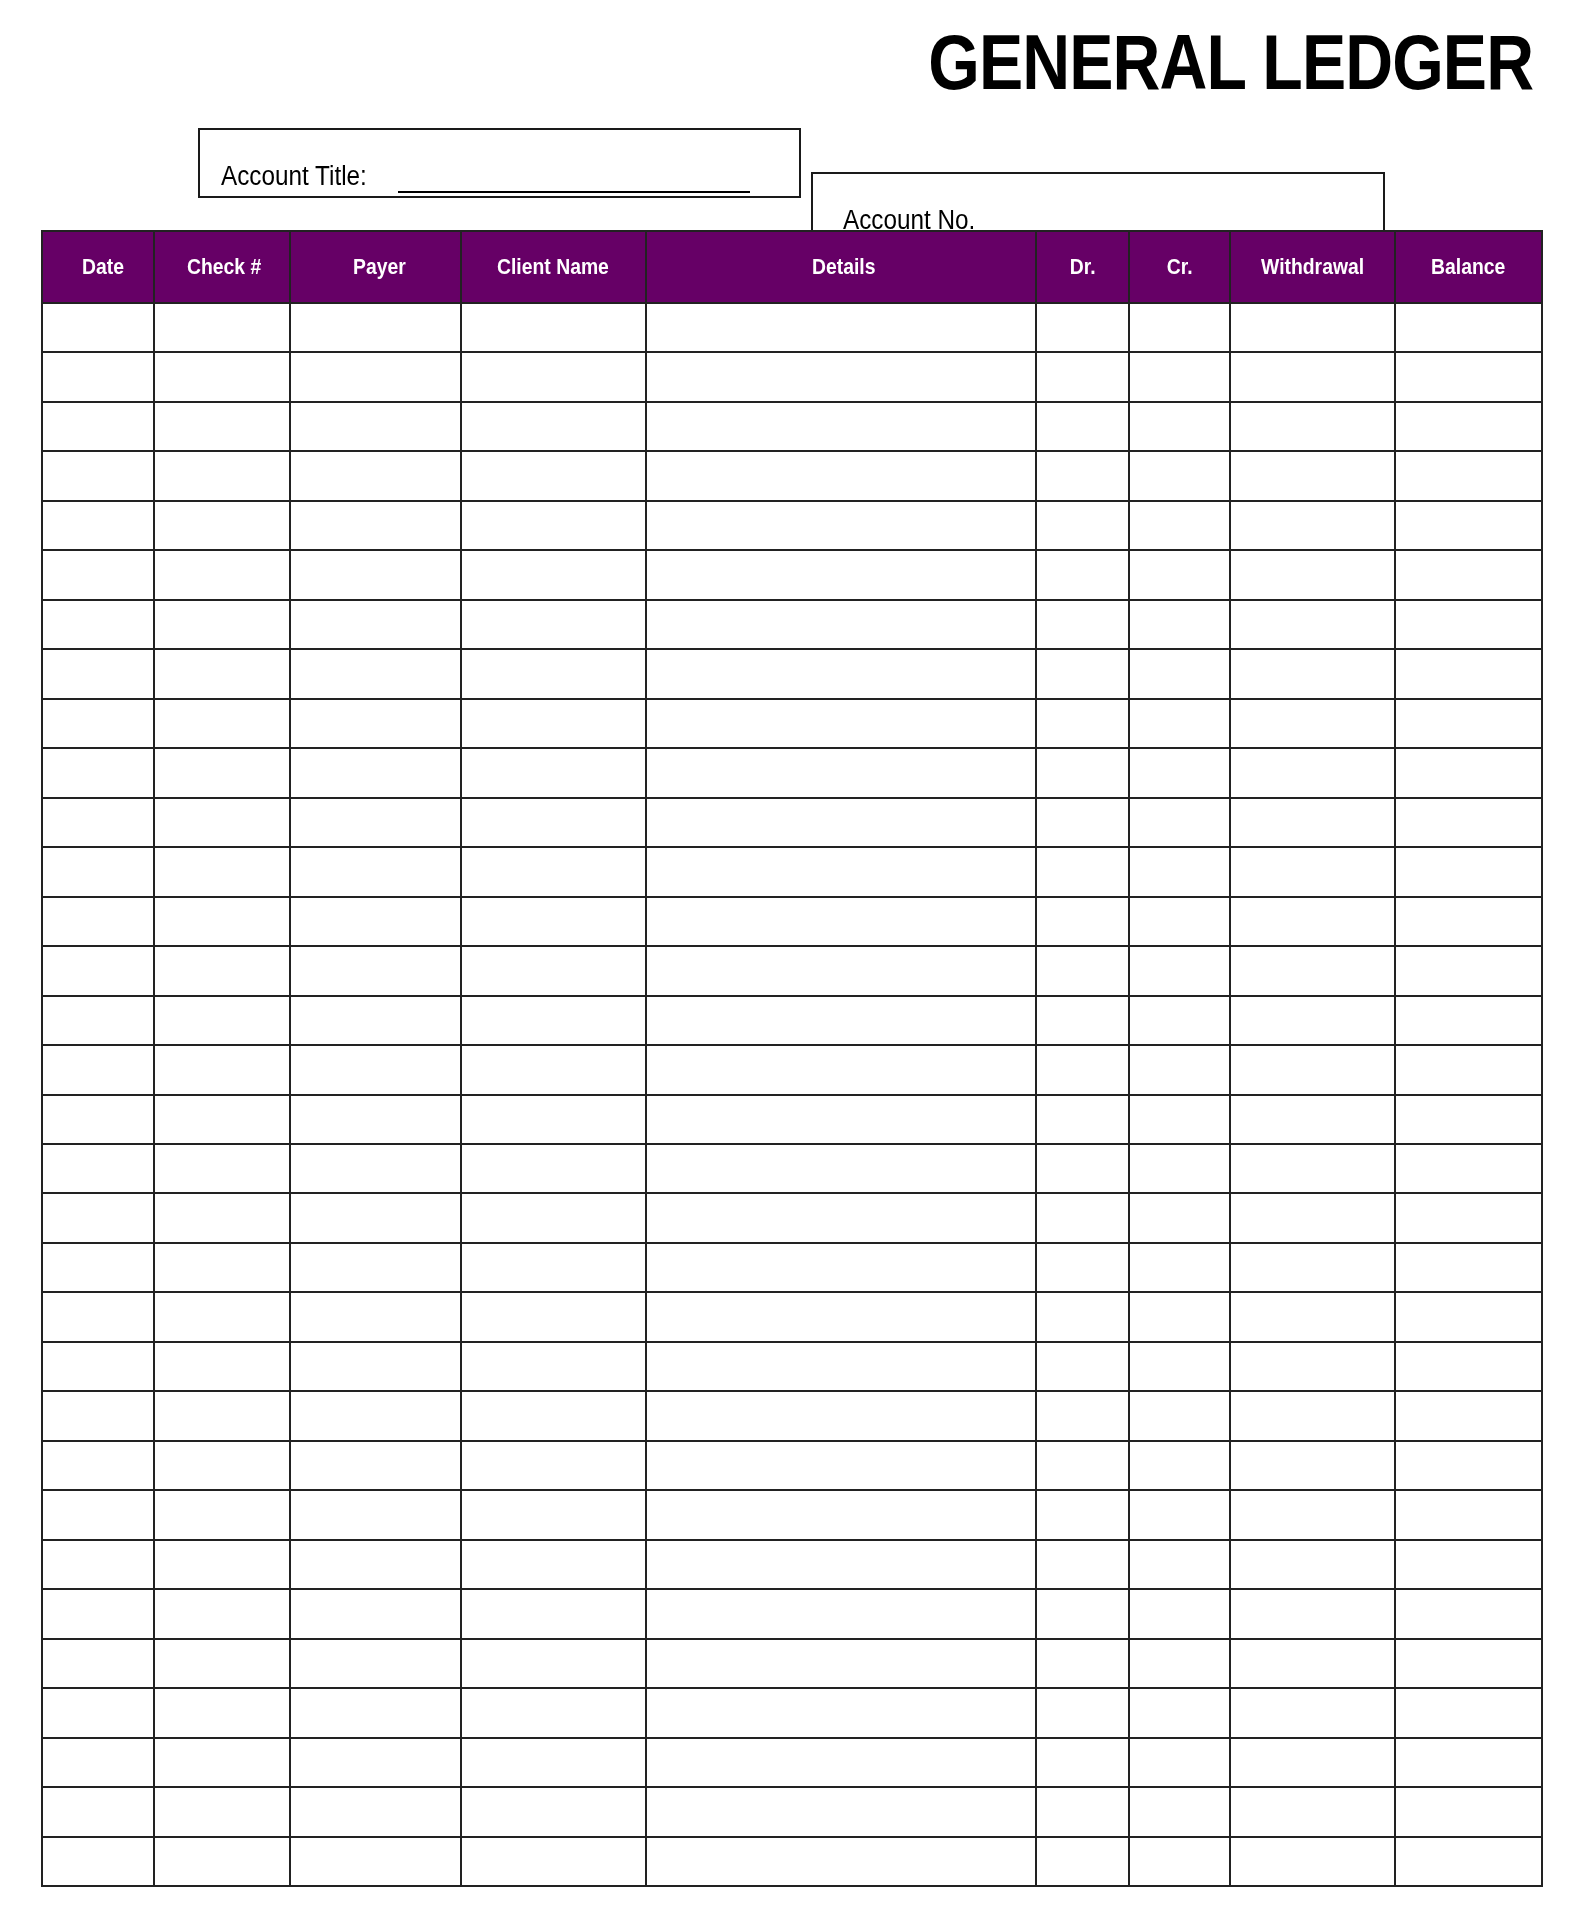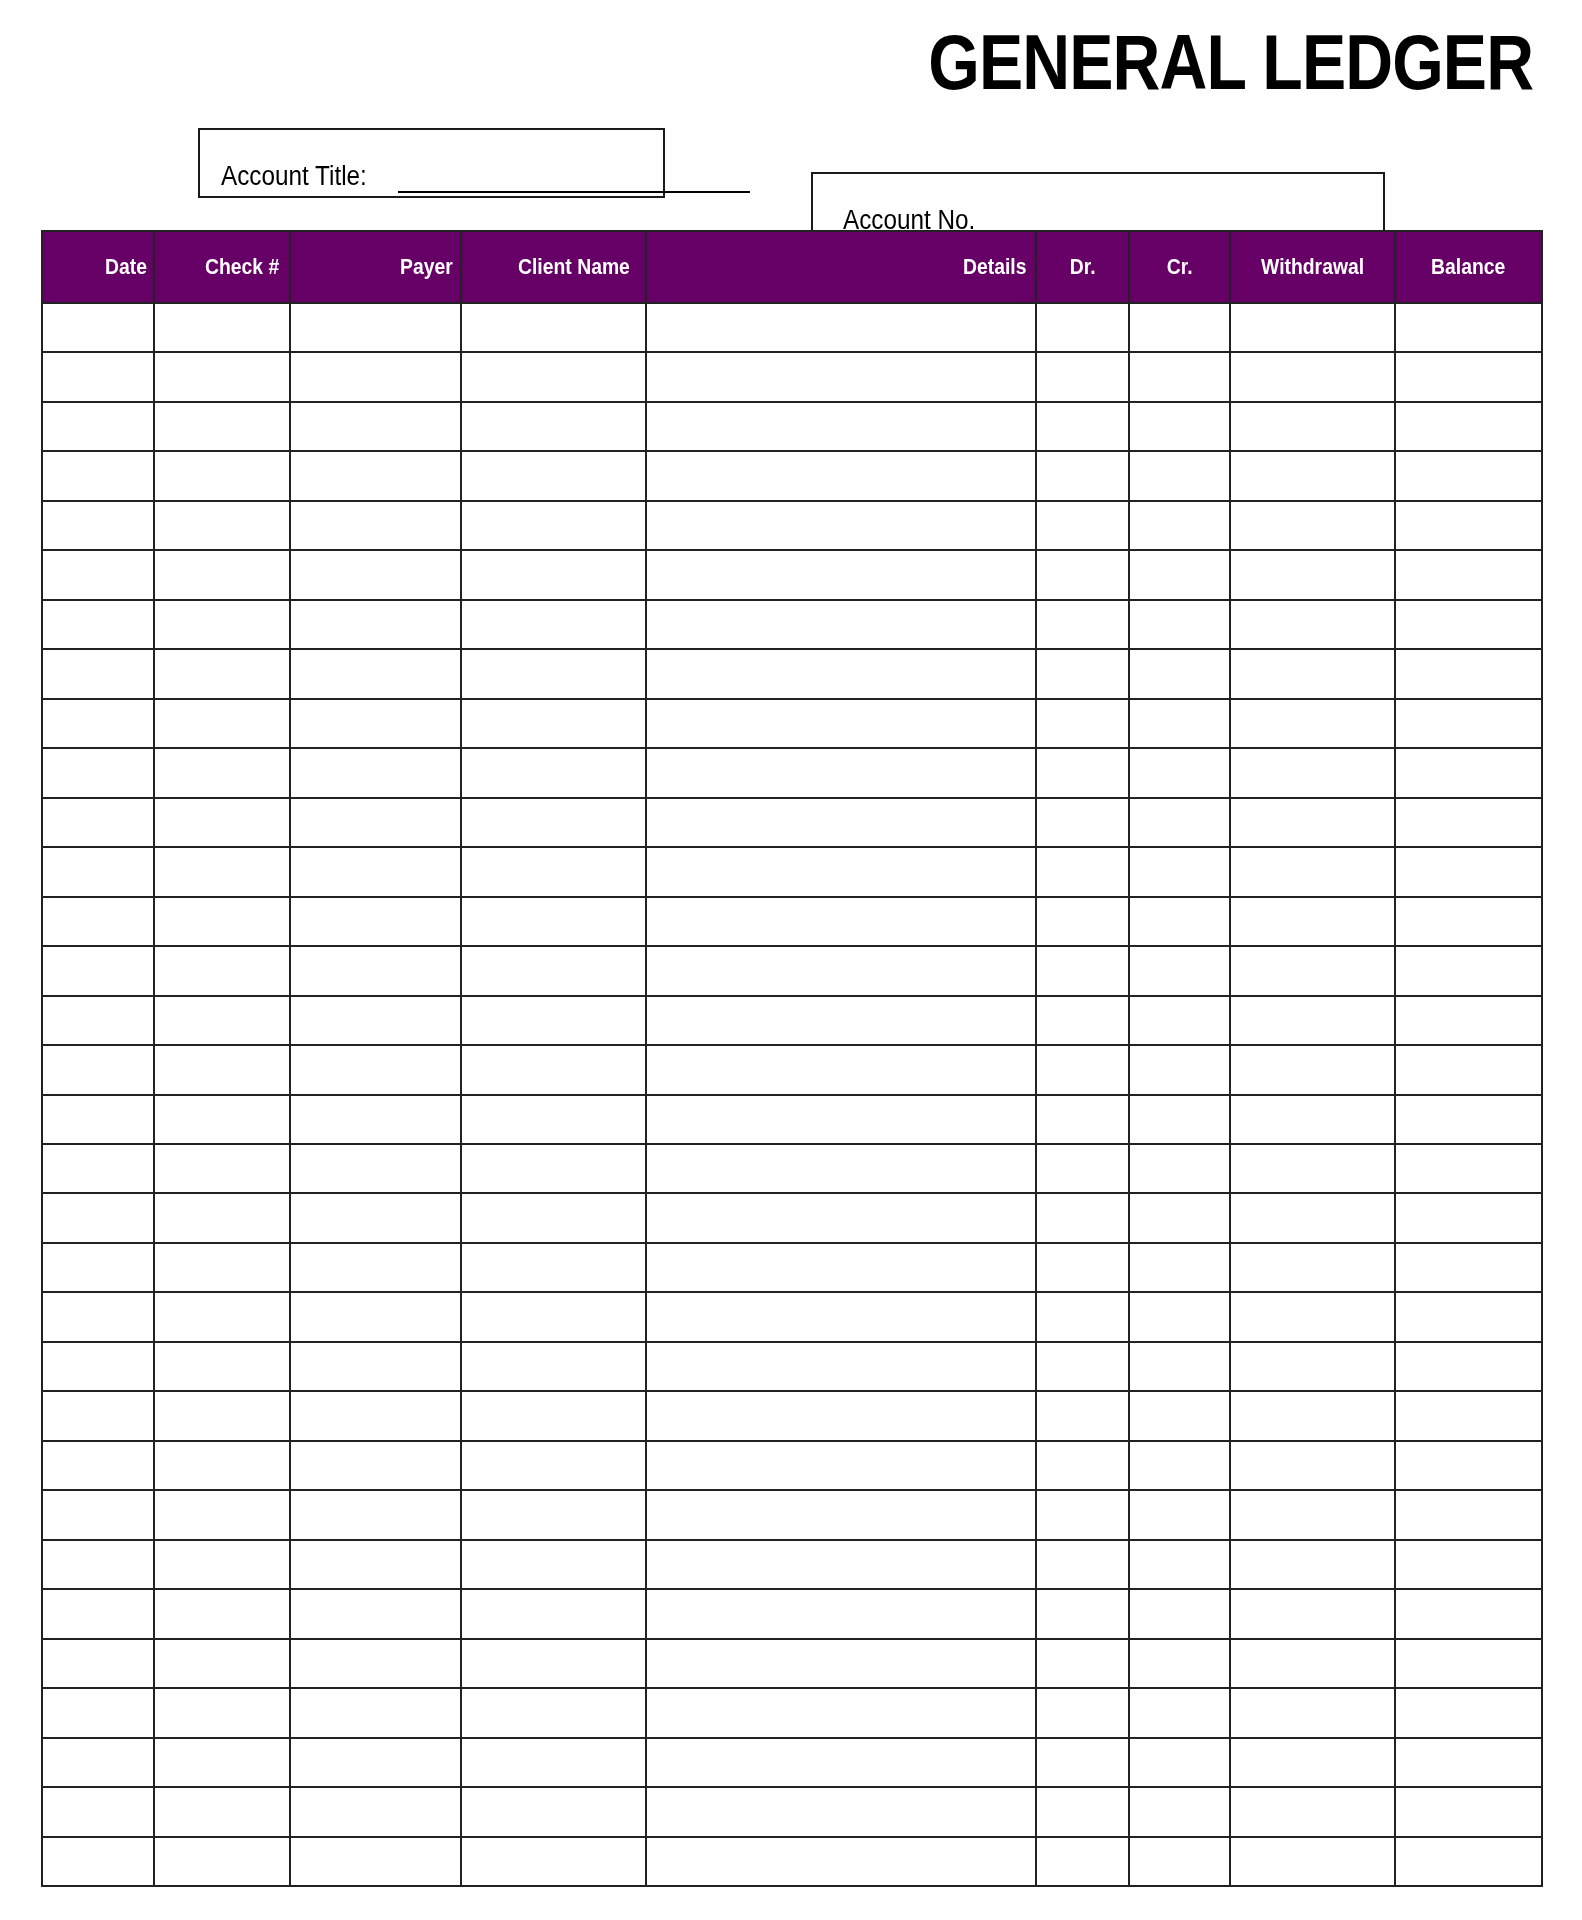--- a/index.html
+++ b/index.html
@@ -32,21 +32,21 @@
     transform: scaleX(0.86);
     transform-origin: center;
   }
   .acct-box {
     position: absolute;
     top: 128px;
     height: 70px;
     border: 2px solid #1a1a1a;
     box-sizing: border-box;
   }
-  .acct-box.title-box { left: 198px; width: 467px; }
+  .acct-box.title-box { left: 198px; width: 603px; }
   .acct-box.no-box { left: 811px; width: 574px; margin-top: 44px; }
   .acct-label {
     position: absolute;
     top: 31px;
     font-size: 27px;
     line-height: 30px;
     white-space: nowrap;
   }
   .acct-label span.txt {
     display: inline-block;
@@ -71,21 +71,21 @@
     border: 2px solid #222;
     padding: 0;
     box-sizing: border-box;
   }
   .ledger thead th {
     background: #660066;
     color: #ffffff;
     height: 72px;
     font-weight: bold;
     font-size: 22px;
-    text-align: right;
+    text-align: center;
     padding-left: 15px;
     white-space: nowrap;
   }
   .ledger thead th .hl {
     display: inline-block;
     transform: scaleX(0.88);
     transform-origin: left center;
   }
   .ledger thead th.c {
     text-align: center;

